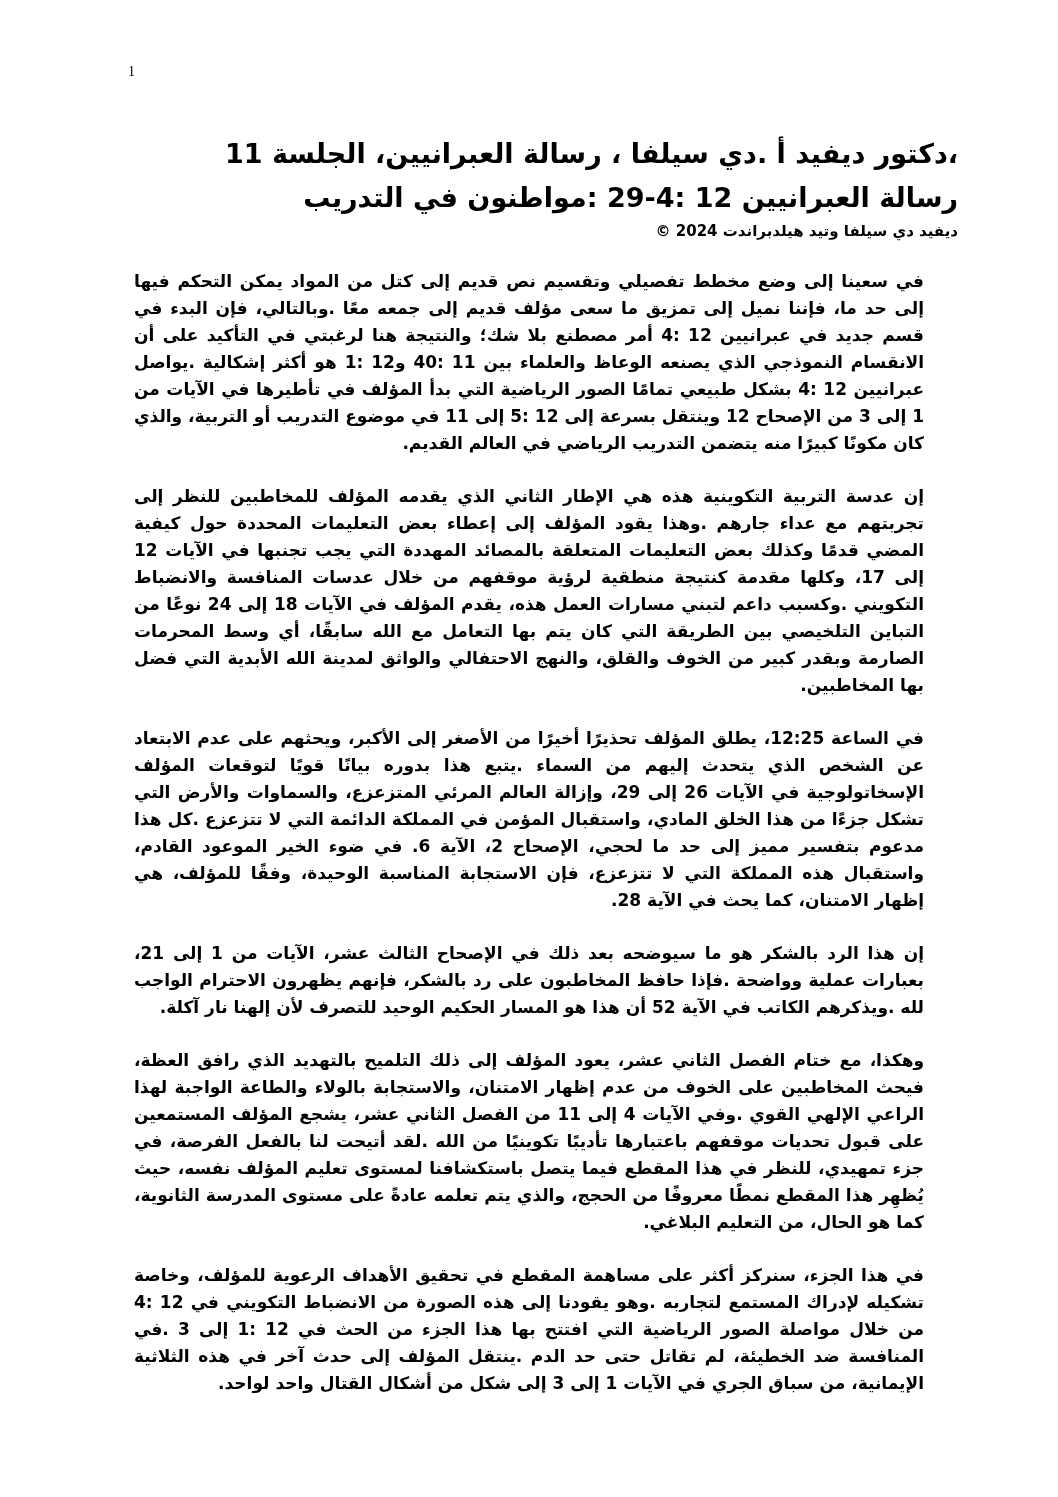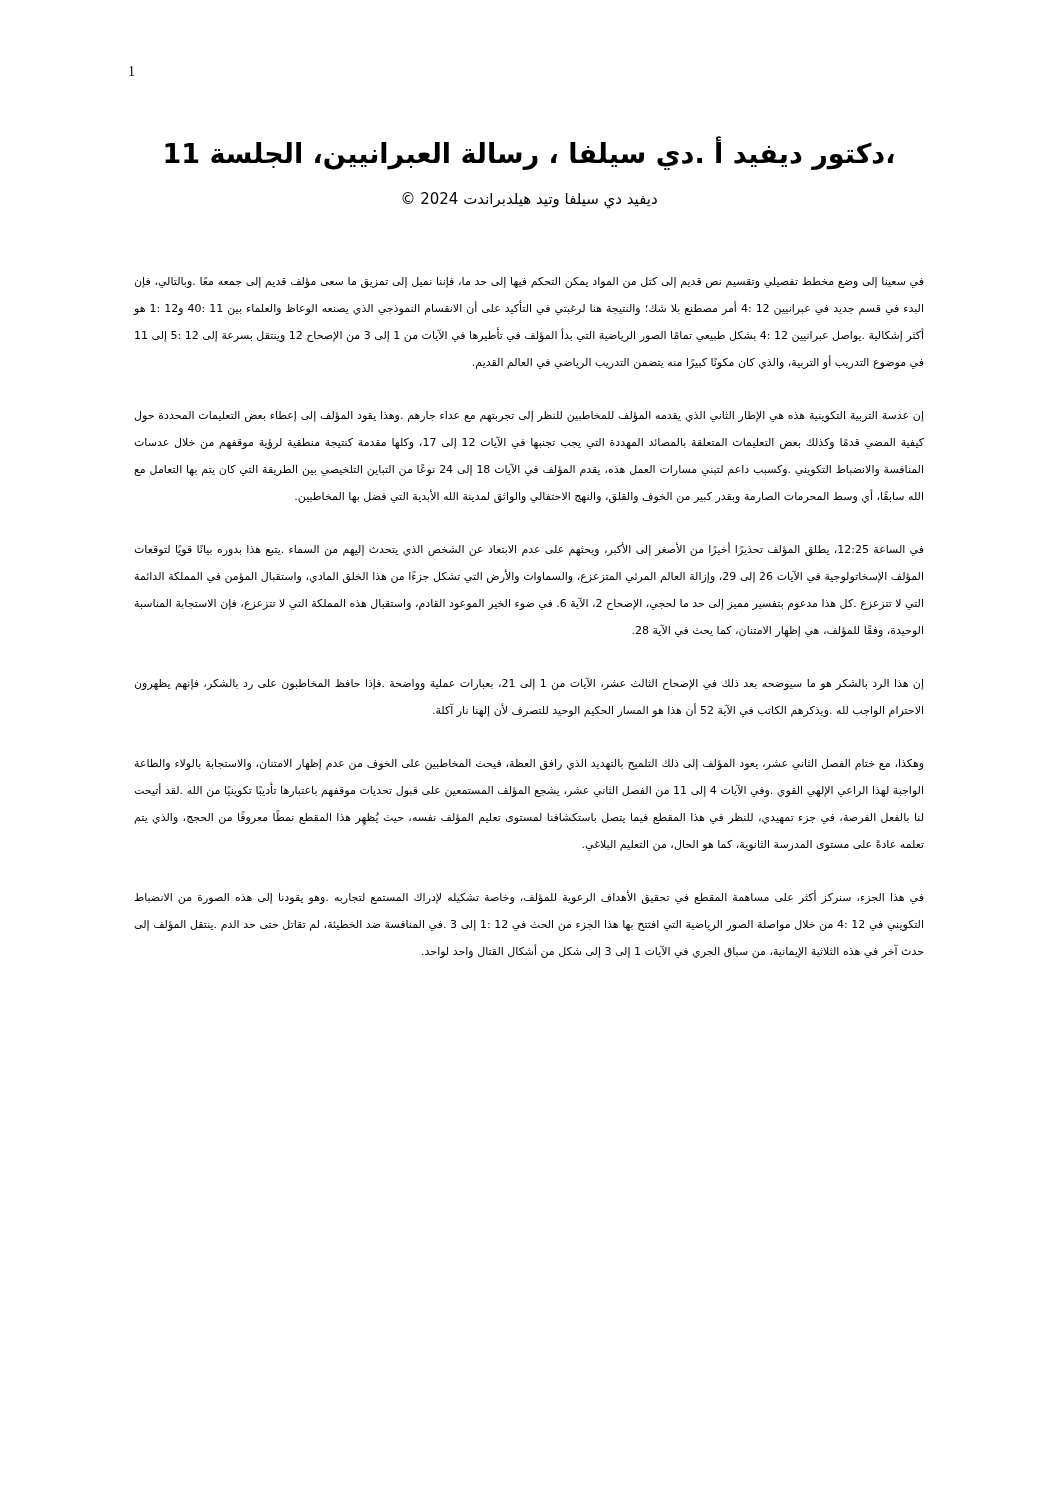--- a/index.html
+++ b/index.html
@@ -20,59 +20,61 @@
       top: 64px;
       font-family: "Liberation Serif", serif;
       font-size: 14px;
       color: #000;
     }
     .title-block {
       position: absolute;
       left: 100px;
       top: 132px;
       width: 858px;
-      text-align: center;
       direction: rtl;
     }
     .title-line {
       font-family: "DejaVu Sans", sans-serif;
       font-weight: bold;
       font-size: 27px;
       line-height: 44px;
       margin: 0;
       white-space: nowrap;
     }
     .subtitle {
       font-family: "DejaVu Sans", sans-serif;
       font-size: 15px;
       line-height: 22px;
-      margin: 12px;
+      margin: 0;
+      font-weight: bold;
     }
     .body-text {
       position: absolute;
       left: 134px;
       top: 268px;
       width: 790px;
       direction: rtl;
       text-align: justify;
       font-family: "DejaVu Sans", sans-serif;
-      font-size: 11px;
+      font-size: 17px;
       line-height: 27px;
+      font-weight: bold;
     }
     .paragraph {
       margin: 0 0 26px 0;
     }
   </style>
 </head>
 <body>
 
 <div class="page-number">1</div>
 
 <div class="title-block">
   <p class="title-line">،دكتور ديفيد أ .دي سيلفا ، رسالة العبرانيين، الجلسة 11</p>
+  <p class="title-line">رسالة العبرانيين 12 :4-29 :مواطنون في التدريب</p>
   <p class="subtitle">ديفيد دي سيلفا وتيد هيلدبراندت 2024 ©</p>
 </div>
 
 <div class="body-text">
   <p class="paragraph">في سعينا إلى وضع مخطط تفصيلي وتقسيم نص قديم إلى كتل من المواد يمكن التحكم فيها إلى حد ما، فإننا نميل إلى تمزيق ما سعى مؤلف قديم إلى جمعه معًا .وبالتالي، فإن البدء في قسم جديد في عبرانيين 12 :4 أمر مصطنع بلا شك؛ والنتيجة هنا لرغبتي في التأكيد على أن الانقسام النموذجي الذي يصنعه الوعاظ والعلماء بين 11 :40 و12 :1 هو أكثر إشكالية .يواصل عبرانيين 12 :4 بشكل طبيعي تمامًا الصور الرياضية التي بدأ المؤلف في تأطيرها في الآيات من 1 إلى 3 من الإصحاح 12 وينتقل بسرعة إلى 12 :5 إلى 11 في موضوع التدريب أو التربية، والذي كان مكونًا كبيرًا منه يتضمن التدريب الرياضي في العالم القديم.</p>
   <p class="paragraph">إن عدسة التربية التكوينية هذه هي الإطار الثاني الذي يقدمه المؤلف للمخاطبين للنظر إلى تجربتهم مع عداء جارهم .وهذا يقود المؤلف إلى إعطاء بعض التعليمات المحددة حول كيفية المضي قدمًا وكذلك بعض التعليمات المتعلقة بالمصائد المهددة التي يجب تجنبها في الآيات 12 إلى 17، وكلها مقدمة كنتيجة منطقية لرؤية موقفهم من خلال عدسات المنافسة والانضباط التكويني .وكسبب داعم لتبني مسارات العمل هذه، يقدم المؤلف في الآيات 18 إلى 24 نوعًا من التباين التلخيصي بين الطريقة التي كان يتم بها التعامل مع الله سابقًا، أي وسط المحرمات الصارمة وبقدر كبير من الخوف والقلق، والنهج الاحتفالي والواثق لمدينة الله الأبدية التي فضل بها المخاطبين.</p>
   <p class="paragraph">في الساعة 12:25، يطلق المؤلف تحذيرًا أخيرًا من الأصغر إلى الأكبر، ويحثهم على عدم الابتعاد عن الشخص الذي يتحدث إليهم من السماء .يتبع هذا بدوره بيانًا قويًا لتوقعات المؤلف الإسخاتولوجية في الآيات 26 إلى 29، وإزالة العالم المرئي المتزعزع، والسماوات والأرض التي تشكل جزءًا من هذا الخلق المادي، واستقبال المؤمن في المملكة الدائمة التي لا تتزعزع .كل هذا مدعوم بتفسير مميز إلى حد ما لحجي، الإصحاح 2، الآية 6. في ضوء الخير الموعود القادم، واستقبال هذه المملكة التي لا تتزعزع، فإن الاستجابة المناسبة الوحيدة، وفقًا للمؤلف، هي إظهار الامتنان، كما يحث في الآية 28.</p>
   <p class="paragraph">إن هذا الرد بالشكر هو ما سيوضحه بعد ذلك في الإصحاح الثالث عشر، الآيات من 1 إلى 21، بعبارات عملية وواضحة .فإذا حافظ المخاطبون على رد بالشكر، فإنهم يظهرون الاحترام الواجب لله .ويذكرهم الكاتب في الآية 52 أن هذا هو المسار الحكيم الوحيد للتصرف لأن إلهنا نار آكلة.</p>
   <p class="paragraph">وهكذا، مع ختام الفصل الثاني عشر، يعود المؤلف إلى ذلك التلميح بالتهديد الذي رافق العظة، فيحث المخاطبين على الخوف من عدم إظهار الامتنان، والاستجابة بالولاء والطاعة الواجبة لهذا الراعي الإلهي القوي .وفي الآيات 4 إلى 11 من الفصل الثاني عشر، يشجع المؤلف المستمعين على قبول تحديات موقفهم باعتبارها تأديبًا تكوينيًا من الله .لقد أتيحت لنا بالفعل الفرصة، في جزء تمهيدي، للنظر في هذا المقطع فيما يتصل باستكشافنا لمستوى تعليم المؤلف نفسه، حيث يُظهِر هذا المقطع نمطًا معروفًا من الحجج، والذي يتم تعلمه عادةً على مستوى المدرسة الثانوية، كما هو الحال، من التعليم البلاغي.</p>
   <p class="paragraph">في هذا الجزء، سنركز أكثر على مساهمة المقطع في تحقيق الأهداف الرعوية للمؤلف، وخاصة تشكيله لإدراك المستمع لتجاربه .وهو يقودنا إلى هذه الصورة من الانضباط التكويني في 12 :4 من خلال مواصلة الصور الرياضية التي افتتح بها هذا الجزء من الحث في 12 :1 إلى 3 .في المنافسة ضد الخطيئة، لم تقاتل حتى حد الدم .ينتقل المؤلف إلى حدث آخر في هذه الثلاثية الإيمانية، من سباق الجري في الآيات 1 إلى 3 إلى شكل من أشكال القتال واحد لواحد.</p>

